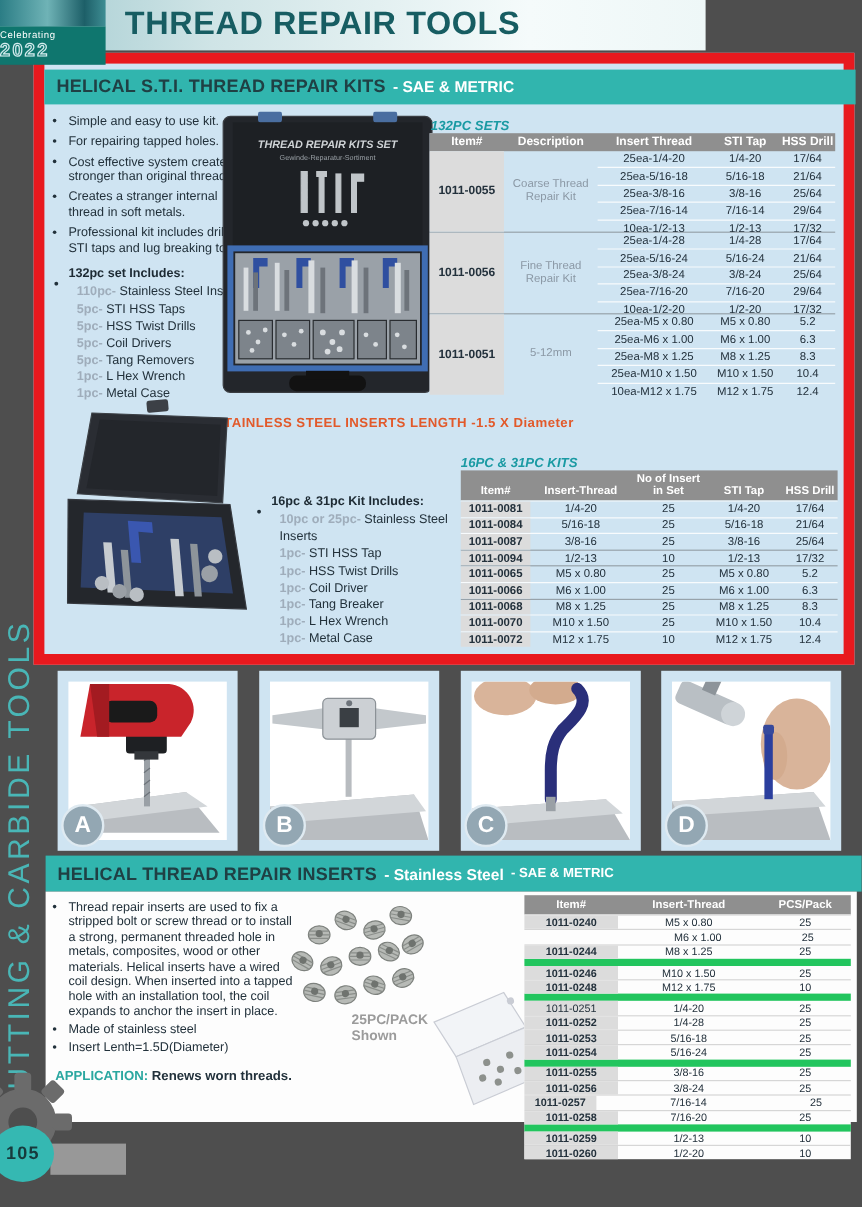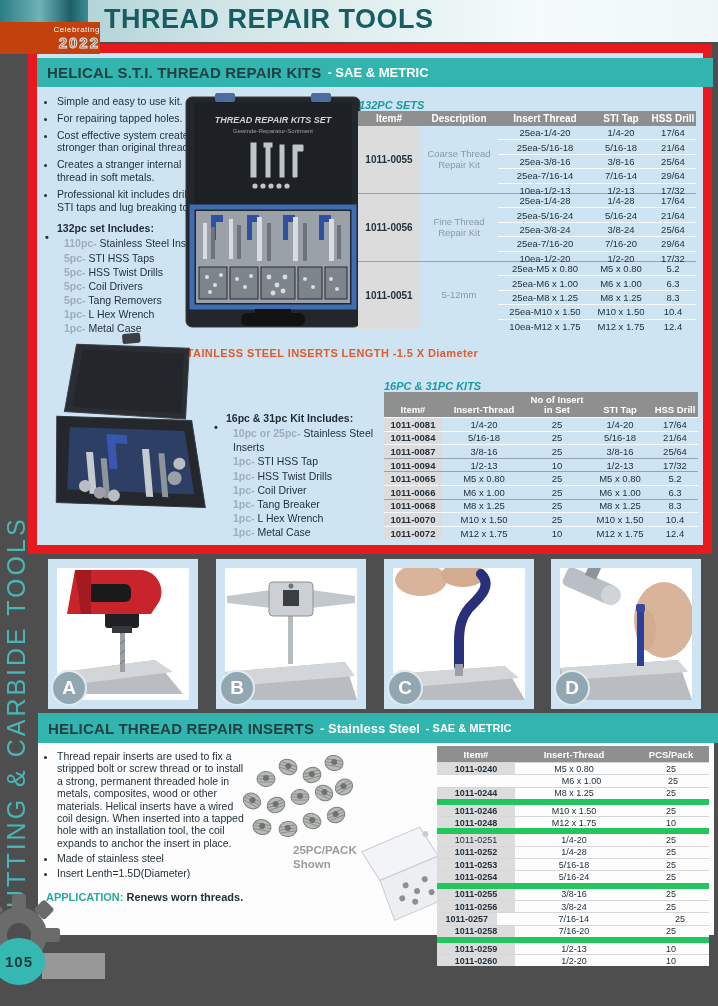--- a/index.html
+++ b/index.html
@@ -2,29 +2,29 @@
 <html><head>
 <meta charset="utf-8">
 <style>
   html,body{margin:0;padding:0;}
   body{
     position:relative;width:718px;height:1006px;overflow:hidden;
     background:#4e4e4e;font-family:"Liberation Sans",sans-serif;
     -webkit-font-smoothing:antialiased;
   }
   
-  .page-header{position:absolute;left:0;top:0;width:718px;height:42px;
+  .page-header{position:absolute;left:0;top:0;width:588px;height:42px;
     background:linear-gradient(90deg,#9fc9ce 0%,#cfe4e6 30%,#f5fbfb 75%,#eef7f7 100%);}
   .page-title{position:absolute;left:104px;top:4px;font-size:27px;font-weight:bold;
     color:#175d62;letter-spacing:.5px;}
   .badge{position:absolute;left:0;top:0;width:88px;height:54px;z-index:5;}
   .badge .photo{position:absolute;left:0;top:0;width:88px;height:22px;
     background:linear-gradient(90deg,#2b7d85,#6fb3b6 45%,#1d5f68 80%,#3e8d93);}
-  .badge .plate{position:absolute;left:0;top:22px;width:100px;height:32px;background:#c2410c;
-    color:#fff;text-align:right;}
+  .badge .plate{position:absolute;left:0;top:22px;width:88px;height:32px;background:#0f766e;
+    color:#fff;text-align:left;}
   .badge .l1{font-size:8px;letter-spacing:.5px;padding-top:3px;}
   .badge .l2{font-size:15px;font-weight:bold;letter-spacing:2px;color:transparent;
     -webkit-text-stroke:1px #d5ecef;}
   
   .side-text{position:absolute;left:2px;top:424px;height:505px;width:32px;
     writing-mode:vertical-rl;transform:rotate(180deg);
     font-size:25px;color:#49c2c2;letter-spacing:3px;opacity:.9;}
   .gear{position:absolute;left:-26px;top:890px;z-index:1;}
   .page-num{position:absolute;left:-7px;top:938px;width:52px;height:47px;border-radius:50%;
     background:#35b8b2;z-index:2;display:flex;align-items:center;justify-content:center;

